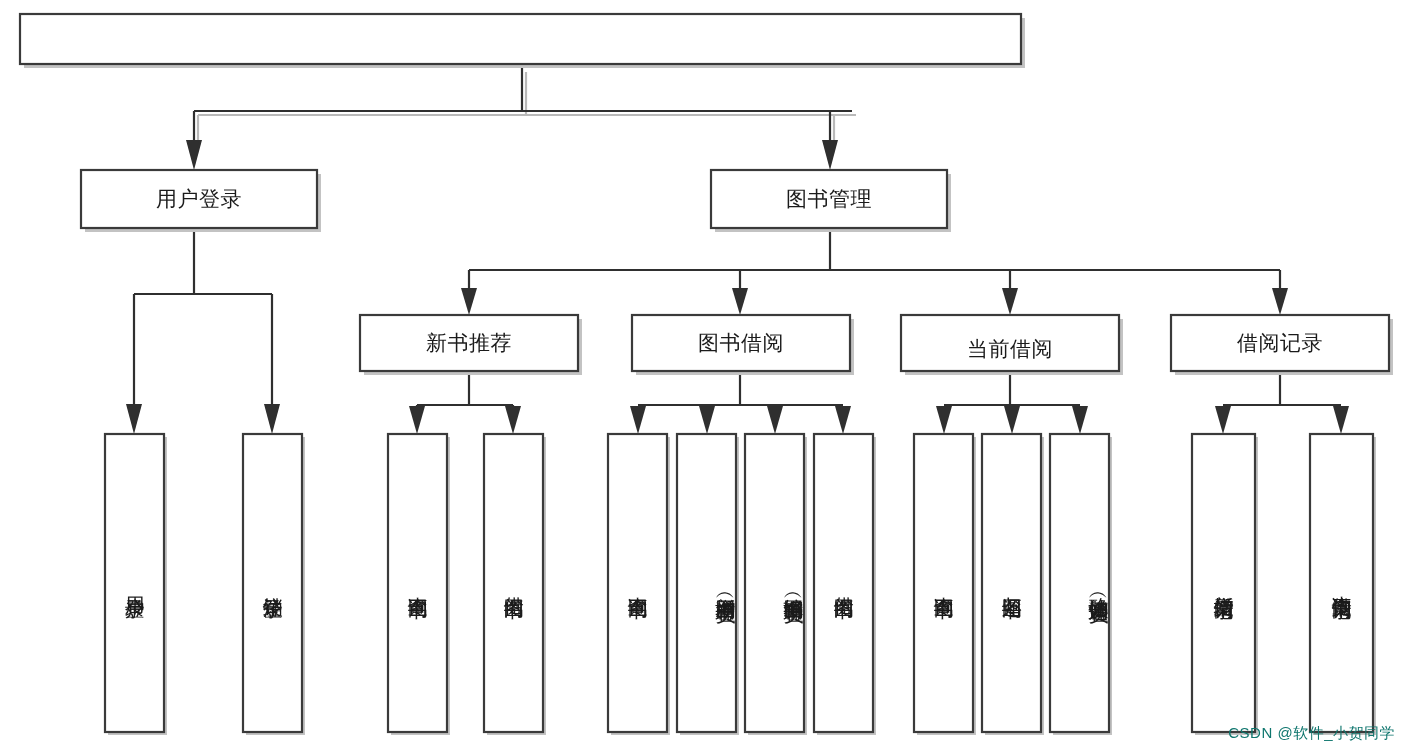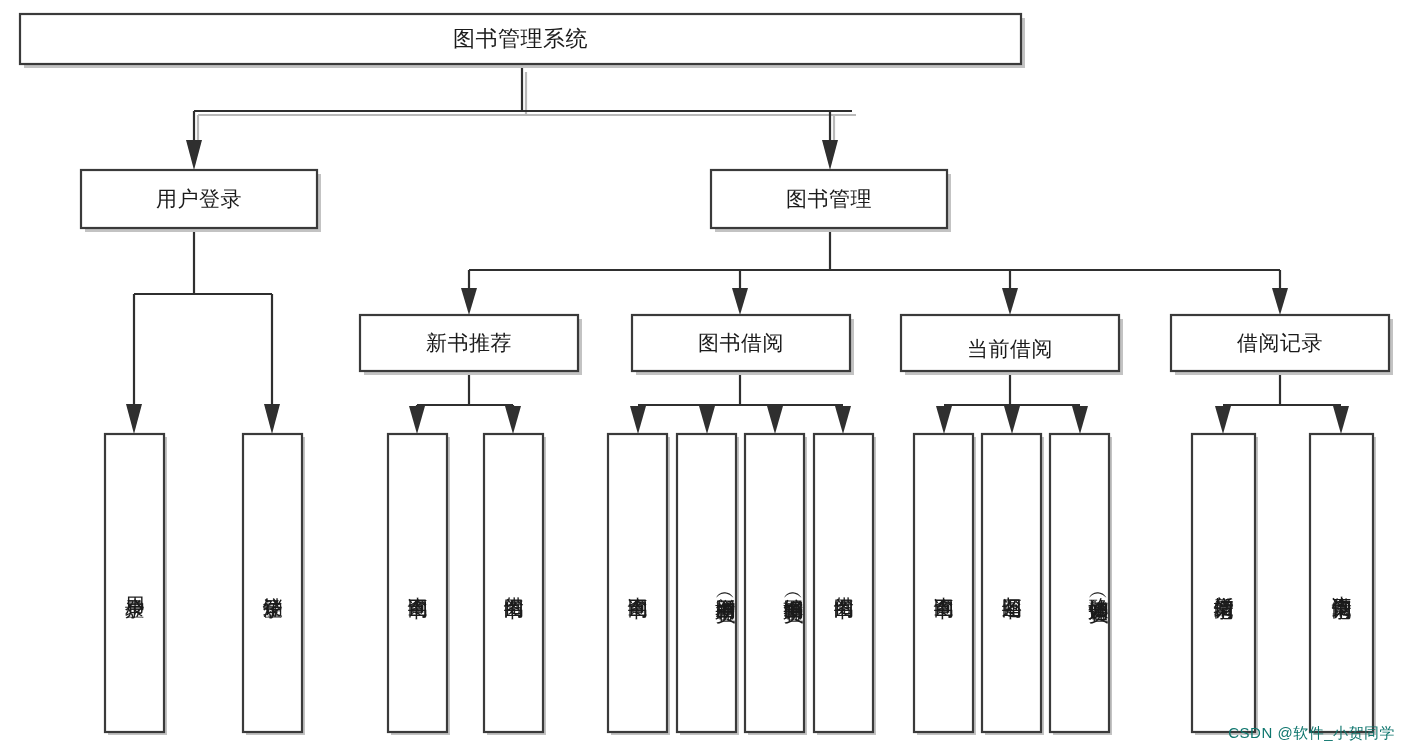--- a/index.html
+++ b/index.html
@@ -212,21 +212,20 @@
       <rect class="node-box" x="1050" y="434" width="59" height="298"></rect>
 
       <rect class="node-shadow" x="1195" y="437" width="63" height="298"></rect>
       <rect class="node-box" x="1192" y="434" width="63" height="298"></rect>
 
       <rect class="node-shadow" x="1313" y="437" width="63" height="298"></rect>
       <rect class="node-box" x="1310" y="434" width="63" height="298"></rect>
     </g>
   </svg>
 
-  <div class="node-label label-h label-root" style="left:20px; top:14px; width:1001px; height:50px;">图书管理系统</div>
 
   <div class="node-label label-h" style="left:81px; top:170px; width:236px; height:58px;">用户登录</div>
   <div class="node-label label-h" style="left:360px; top:315px; width:218px; height:56px;">新书推荐</div>
 
   <div class="node-label label-h" style="left:711px; top:170px; width:236px; height:58px;">图书管理</div>
   <div class="node-label label-h" style="left:632px; top:315px; width:218px; height:56px;">图书借阅</div>
   <div class="node-label label-h" style="left:901px; top:315px; width:218px; height:68px;">当前借阅</div>
   <div class="node-label label-h" style="left:1171px; top:315px; width:218px; height:56px;">借阅记录</div>
 
   <div class="node-label label-v" style="left:105px; top:434px; width:59px; height:298px; align-items:center; padding-top:0;">用户登录</div>

